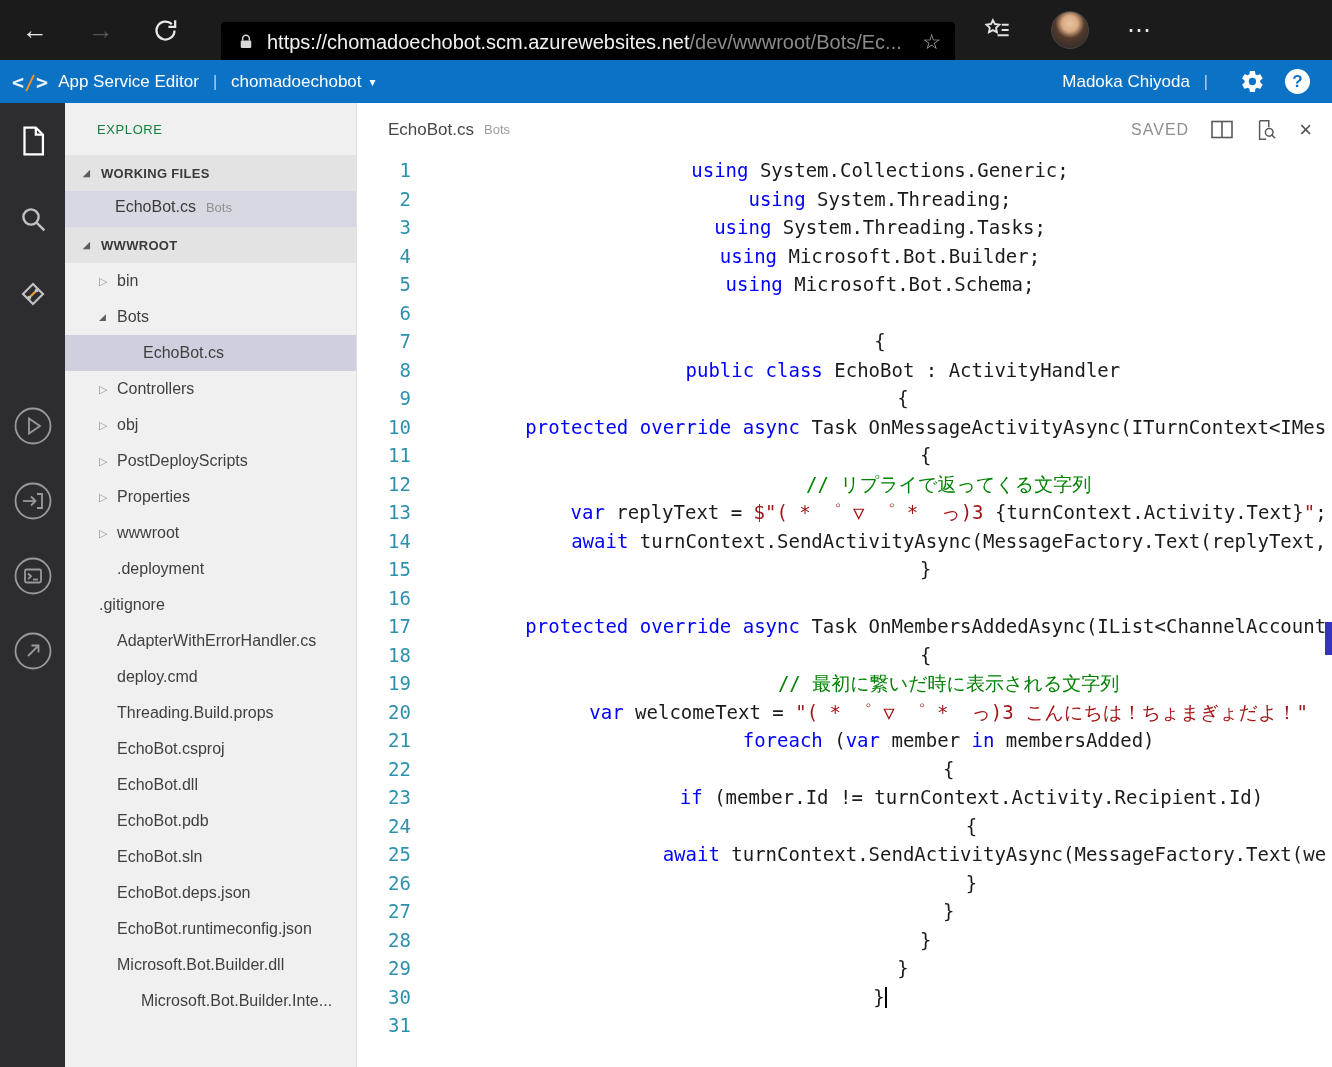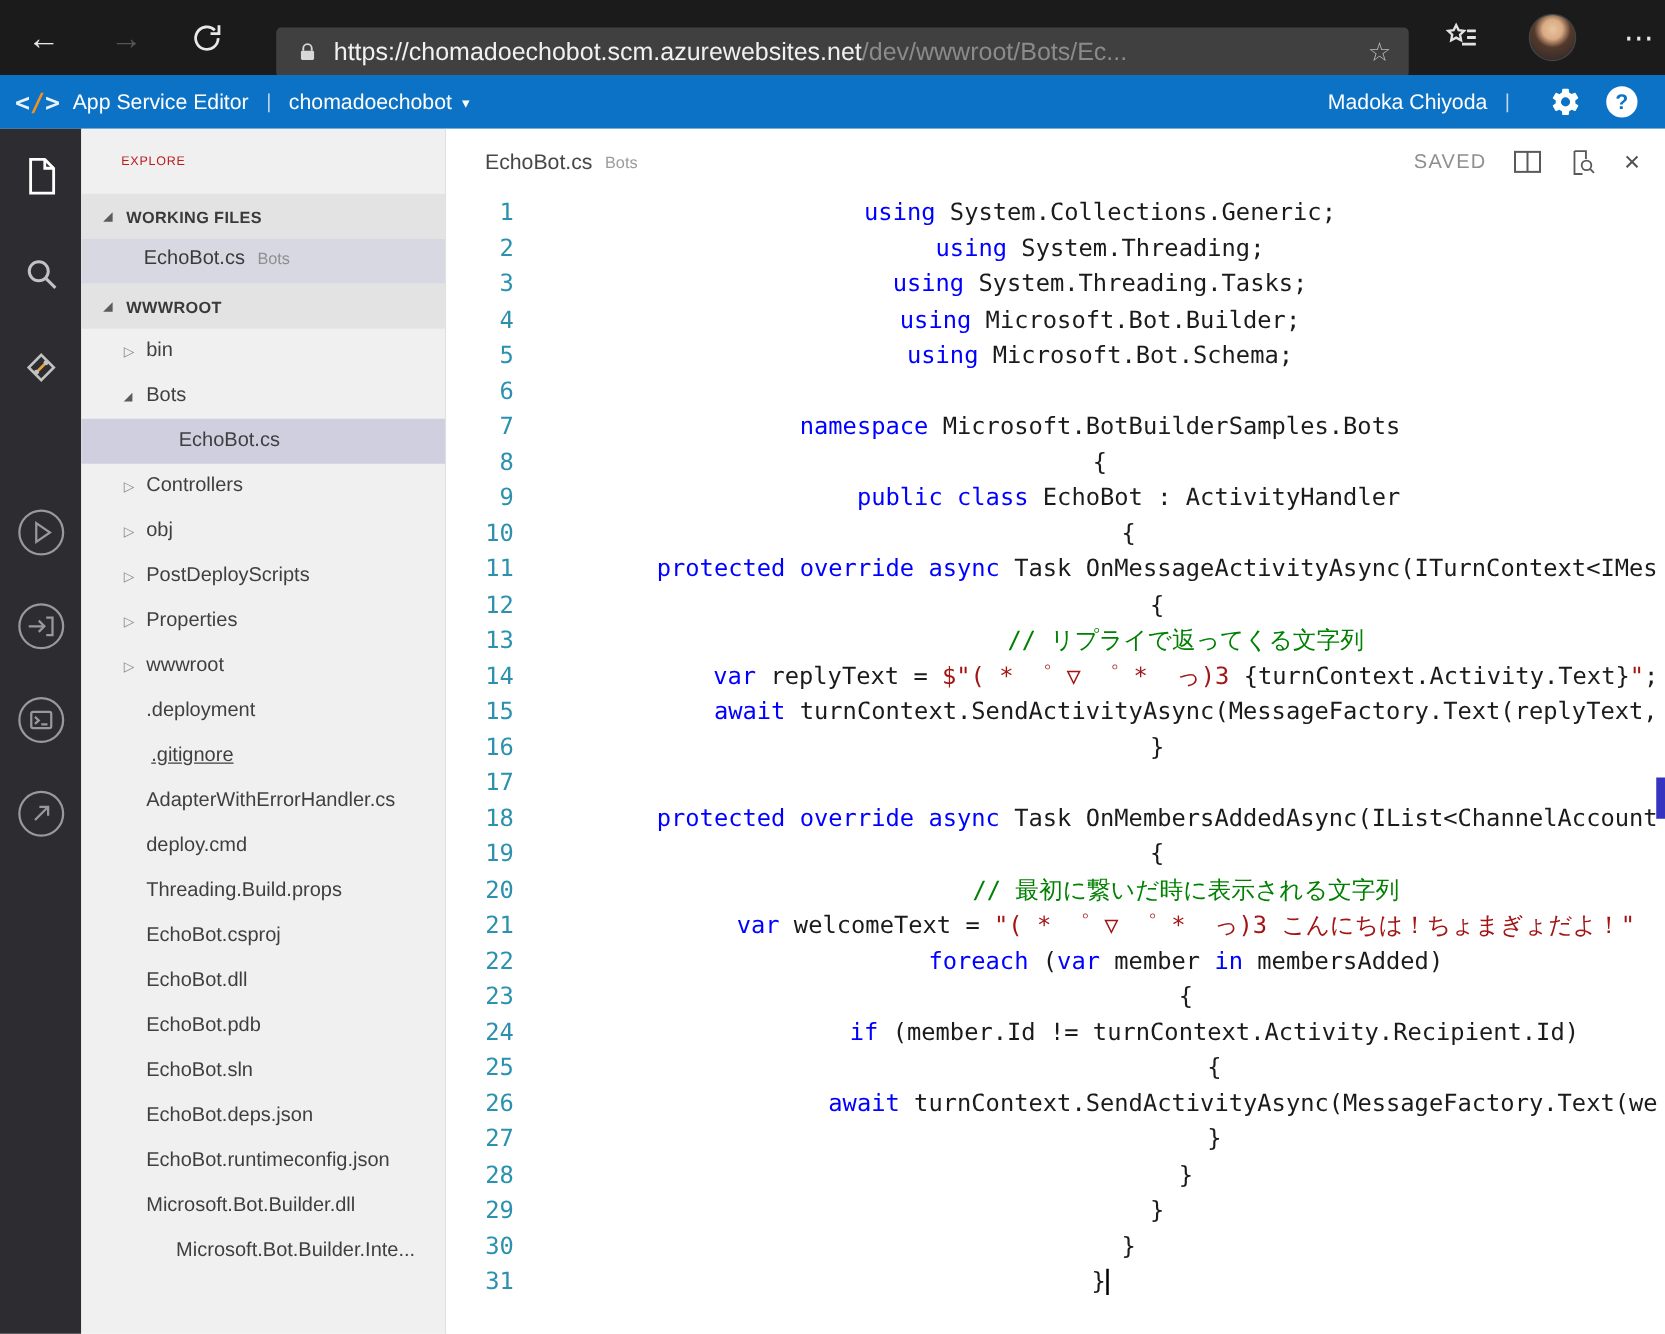--- a/index.html
+++ b/index.html
@@ -6,21 +6,21 @@
   html,body { width:1332px; height:1067px; overflow:hidden; background:#fff;
     font-family:"Liberation Sans", sans-serif; }
 
   
   .browser-bar { position:absolute; top:0; left:0; width:1332px; height:60px;
     background:#1b1b1b; display:flex; align-items:center; }
   .nav-glyph { color:#e8e8e8; font-size:26px; line-height:1; cursor:default; }
   .nav-back { margin-left:22px; }
   .nav-fwd  { margin-left:40px; color:#555; }
   .nav-refresh { margin-left:38px; display:flex; }
-  .address-bar { margin-left:42px; width:906px; height:40px; background:#404040;
+  .address-bar { margin-left:42px; width:734px; height:40px; background:#000000;
     border-radius:4px; display:flex; align-items:center;margin-top:24px; }
   .lock-wrap { margin:0 12px 0 16px; display:flex; }
   .url { font-size:20px; white-space:nowrap; overflow:hidden; flex:1; }
   .url-domain { color:#f1f1f1; }
   .url-path { color:#8b8b8b; }
   .addr-star { color:#bdbdbd; font-size:21px; margin:0 14px; }
   .favbar-wrap { margin-left:28px; display:flex; }
   .avatar { margin-left:40px; width:38px; height:38px; border-radius:50%;
     background: radial-gradient(circle at 50% 32%, #e8c49e 0%, #d9ab84 26%, #54392b 48%, #26262b 100%);
     border:1px solid #444; }
@@ -52,21 +52,21 @@
   .ai-doc    { margin-top:20px; }
   .ai-search { margin-top:44px; }
   .ai-git    { margin-top:42px; }
   .ai-play   { margin-top:95px; }
   .ai-exp, .ai-con, .ai-open { margin-top:35px; }
 
   
   .sidebar { width:292px; background:#f0f0f0; flex:none; overflow:hidden;
     color:#3f3f3f; border-right:1px solid #e0e0e0; }
   .explore-row { height:52px; display:flex; align-items:center; padding-left:32px;
-    font-size:10px; color:#b91c1c; letter-spacing:0.6px; }
+    font-size:13px; color:#15803d; letter-spacing:0.6px; }
   .section-header { height:36px; background:#e3e3e3; display:flex; align-items:center;
     padding-left:18px; font-size:13px; font-weight:bold; color:#3a3a3a; letter-spacing:0.3px; }
   .twisty { width:18px; font-size:10px; color:#5c5c5c; flex:none; }
   .twisty.open { font-size:9px; }
   .twisty.closed { color:#8a8a8a; font-size:11px; }
   .wf-row { height:36px; display:flex; align-items:baseline; padding-left:50px;
     padding-top:7px; background:#d8d8e2; }
   .wf-name { font-size:16px; color:#3a3a3a; }
   .wf-meta { font-size:13px; color:#8f8f8f; margin-left:10px; }
   .tree-row { height:36px; display:flex; align-items:center; font-size:16px; color:#3f3f3f; }
@@ -247,21 +247,21 @@
           <span class="tree-label">Properties</span>
         </div>
         <div class="tree-row" style="padding-left: 34px;">
           <span class="twisty closed">▷</span>
           <span class="tree-label">wwwroot</span>
         </div>
         <div class="tree-row" style="padding-left: 34px;">
           <span class="twisty"></span>
           <span class="tree-label">.deployment</span>
         </div>
-        <div class="tree-row" style="padding-left: 38px; text-decoration: underline;">
+        <div class="tree-row" style="padding-left: 16px;">
           <span class="twisty"></span>
           <span class="tree-label">.gitignore</span>
         </div>
         <div class="tree-row" style="padding-left: 34px;">
           <span class="twisty"></span>
           <span class="tree-label">AdapterWithErrorHandler.cs</span>
         </div>
         <div class="tree-row" style="padding-left: 34px;">
           <span class="twisty"></span>
           <span class="tree-label">deploy.cmd</span>
@@ -361,21 +361,20 @@
           <div>30</div>
           <div>31</div>
         </div>
       <div class="code-lines">
           <div class="code-line"><span class="tok-k">using</span><span class="tok-p"> System.Collections.Generic;</span></div>
           <div class="code-line"><span class="tok-k">using</span><span class="tok-p"> System.Threading;</span></div>
           <div class="code-line"><span class="tok-k">using</span><span class="tok-p"> System.Threading.Tasks;</span></div>
           <div class="code-line"><span class="tok-k">using</span><span class="tok-p"> Microsoft.Bot.Builder;</span></div>
           <div class="code-line"><span class="tok-k">using</span><span class="tok-p"> Microsoft.Bot.Schema;</span></div>
           <div class="code-line"></div>
-          <div class="code-line"><span class="tok-k">namespace</span><span class="tok-p"> Microsoft.BotBuilderSamples.Bots</span></div>
           <div class="code-line"><span class="tok-p">{</span></div>
           <div class="code-line"><span class="tok-p">    </span><span class="tok-k">public</span><span class="tok-p"> </span><span class="tok-k">class</span><span class="tok-p"> EchoBot : ActivityHandler</span></div>
           <div class="code-line"><span class="tok-p">    {</span></div>
           <div class="code-line"><span class="tok-p">        </span><span class="tok-k">protected</span><span class="tok-p"> </span><span class="tok-k">override</span><span class="tok-p"> </span><span class="tok-k">async</span><span class="tok-p"> Task OnMessageActivityAsync(ITurnContext&lt;IMes</span></div>
           <div class="code-line"><span class="tok-p">        {</span></div>
           <div class="code-line"><span class="tok-p">            </span><span class="tok-c">// リプライで返ってくる文字列</span></div>
           <div class="code-line"><span class="tok-p">            </span><span class="tok-k">var</span><span class="tok-p"> replyText = </span><span class="tok-s">$"( * ゜ ▽ ゜ *  っ)3 </span><span class="tok-p">{turnContext.Activity.Text}</span><span class="tok-s">"</span><span class="tok-p">;</span></div>
           <div class="code-line"><span class="tok-p">            </span><span class="tok-k">await</span><span class="tok-p"> turnContext.SendActivityAsync(MessageFactory.Text(replyText,</span></div>
           <div class="code-line"><span class="tok-p">        }</span></div>
           <div class="code-line"></div>

